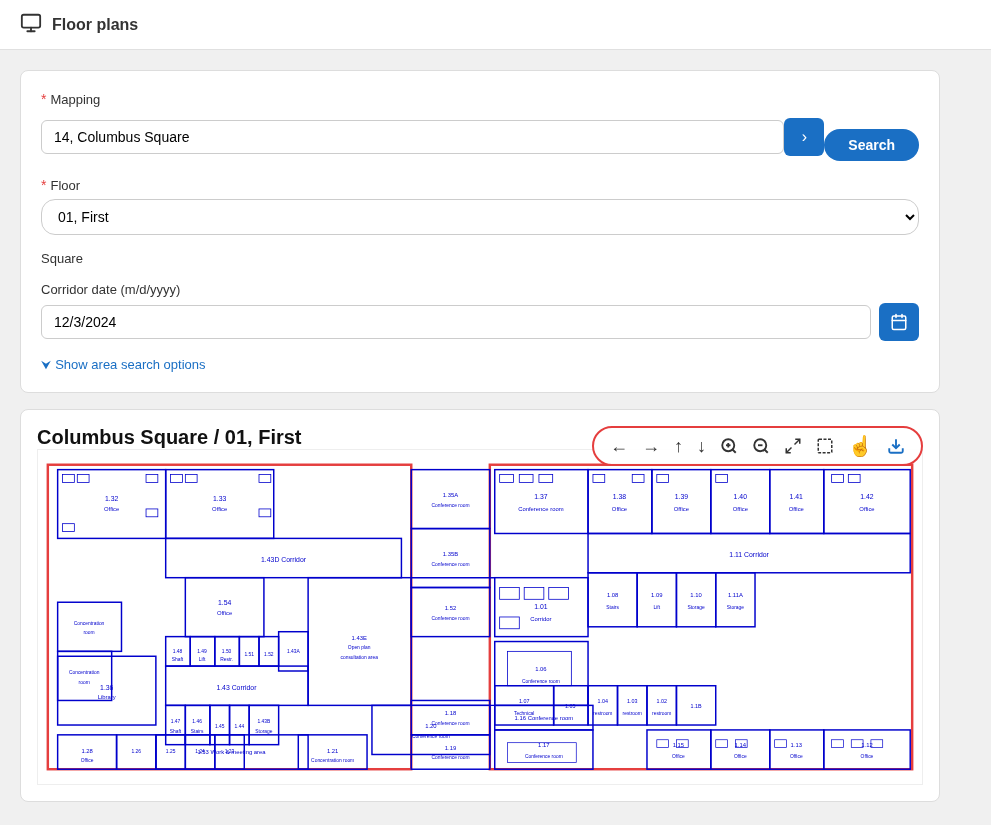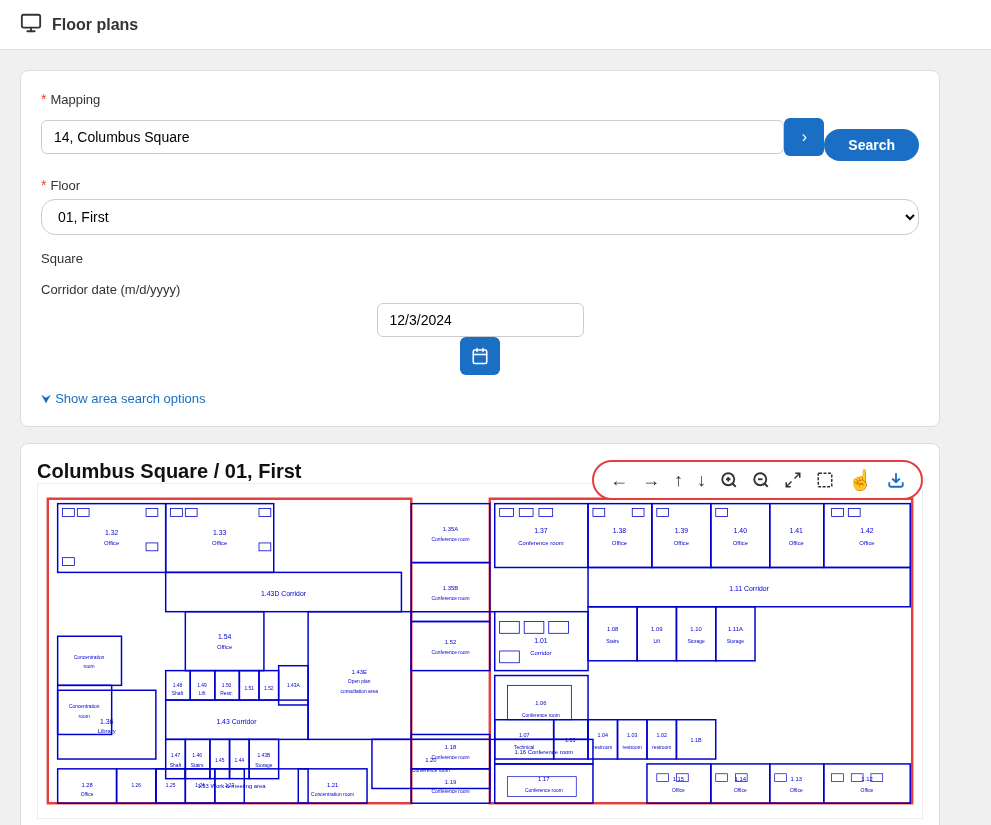--- a/index.html
+++ b/index.html
@@ -90,23 +90,22 @@
       padding: 8px 12px;
       border: 1px solid #ccc;
       border-radius: 14px;
       font-size: 14px;
       background: #fff;
       appearance: auto;
       outline: none;
     }
     .date-row {
       display: flex;
-      gap: 0;
-      align-items: center;
-      flex-direction: column;
+      gap: 8px;
+      align-items: center;
     }
     .date-input {
       flex: 1;
       padding: 8px 12px;
       border: 1px solid #ccc;
       border-radius: 6px;
       font-size: 14px;
       outline: none;
     }
     .btn-calendar {

